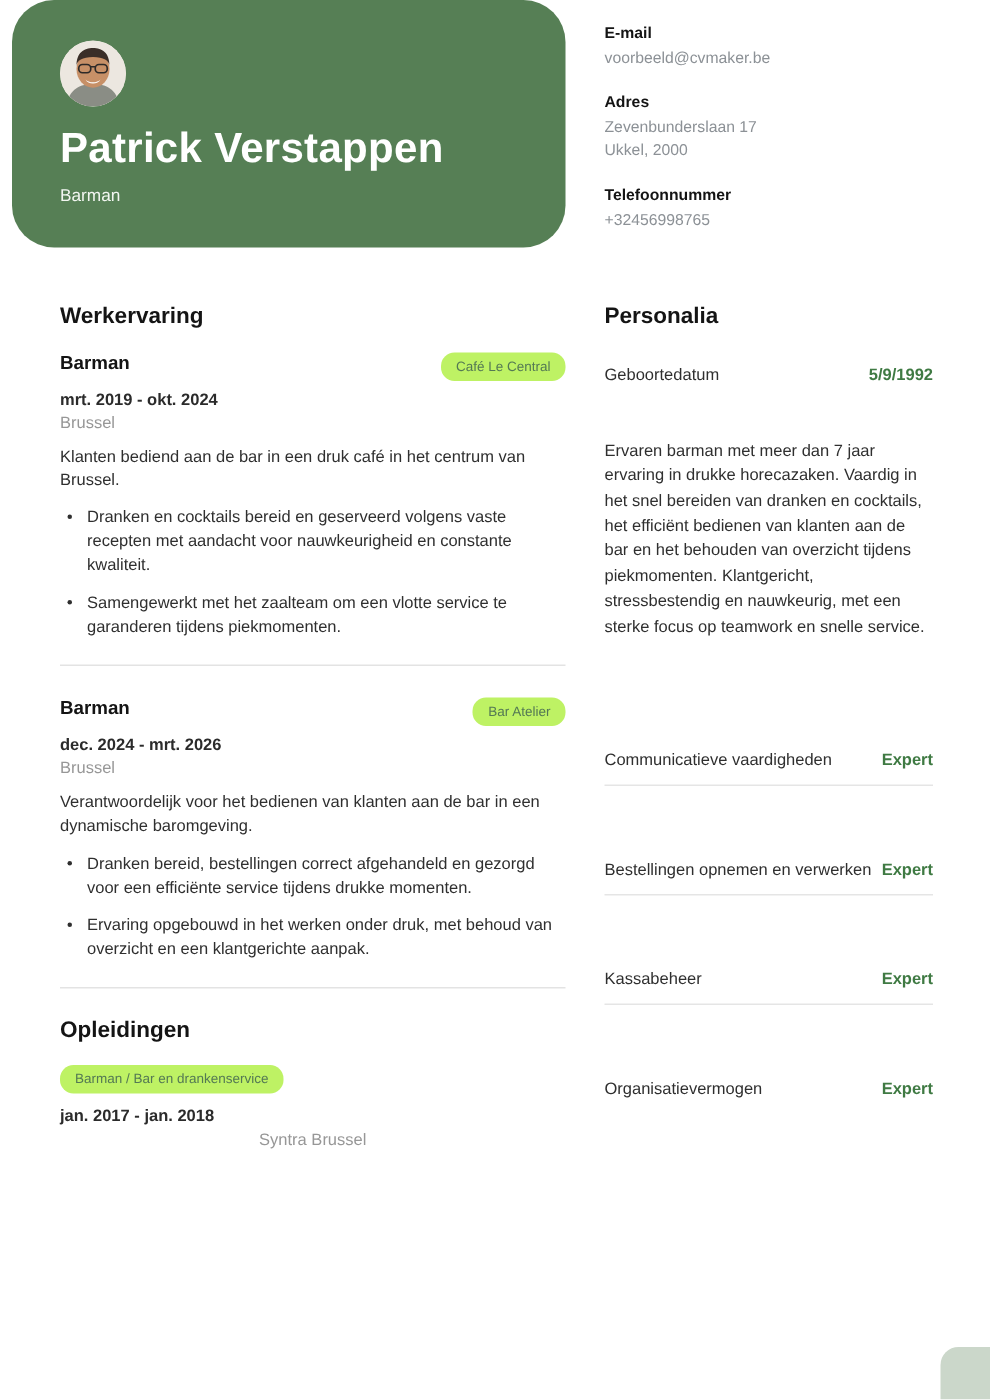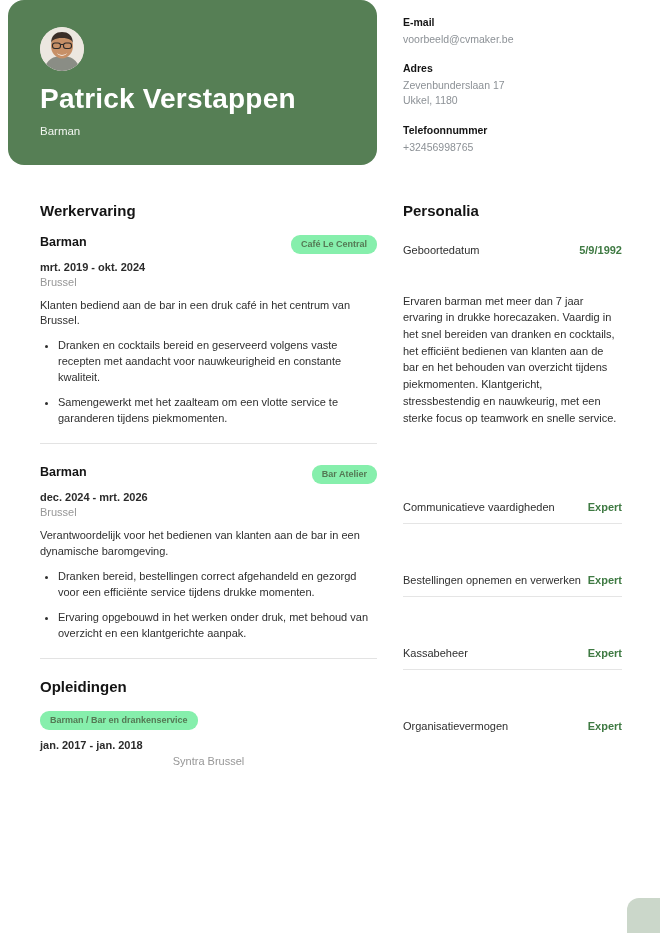--- a/index.html
+++ b/index.html
@@ -9,21 +9,21 @@
     font-family: "Liberation Sans", sans-serif;
     position: relative;
     overflow: hidden;
     color: #2f2f2f;
   }
   .page { position: relative; width: 660px; height: 933px; background: #fff; }
 
   
   .header-card {
     position: absolute; left: 8px; top: 0; width: 369px; height: 165px;
-    background: #567F55; border-radius: 16px;
+    background: #567F55; border-radius: 28px;
     padding: 27px 0 0 32px; box-sizing: border-box;
   }
   .avatar {
     width: 44px; height: 44px; border-radius: 50%;
     overflow: hidden; background: #ece7e0;
   }
   .person-name {
     margin-top: 13px; color: #ffffff; font-size: 28px; font-weight: 700;
     line-height: 1.05; letter-spacing: 0.2px;
   }
@@ -43,22 +43,22 @@
 
   .section-title {
     font-size: 15px; font-weight: 800; color: #141414;
     margin: 0 0 14px 0; line-height: 1.1;
   }
 
   
   .entry-head { display: flex; justify-content: space-between; align-items: flex-start; }
   .entry-role { font-size: 12.5px; font-weight: 700; color: #141414; line-height: 1.4; }
   .badge {
-    background: #86efac; color: #547954;
-    font-size: 9px; font-weight: 700; line-height: 1;
+    background: #bef264; color: #547954;
+    font-size: 9px; font-weight: 400; line-height: 1;
     padding: 5px 10px; border-radius: 9px; white-space: nowrap;
     flex: 0 0 auto; margin-top: 1px;
   }
   .entry-period { margin-top: 7px; font-size: 11px; font-weight: 600; color: #2b2b2b; }
   .entry-location { margin-top: 3px; font-size: 11px; color: #979797; }
   .entry-summary { margin-top: 10px; font-size: 11px; line-height: 1.45; color: #2f2f2f; }
   .entry-bullets { margin: 9px 0 0 0; padding: 0 0 0 18px; }
   .entry-bullets li { font-size: 11px; line-height: 1.45; color: #2f2f2f; margin-bottom: 9px; }
   .divider { border: none; border-top: 1px solid #e3e3e3; margin: 16px 0 20px 0; }
 
@@ -117,21 +117,21 @@
   </div>
 
   <div class="contact">
     <div class="contact-group">
       <div class="contact-label">E-mail</div>
       <div class="contact-value">voorbeeld@cvmaker.be</div>
     </div>
     <div class="contact-group">
       <div class="contact-label">Adres</div>
       <div class="contact-value">Zevenbunderslaan 17</div>
-      <div class="contact-value">Ukkel, 1180</div>
+      <div class="contact-value">Ukkel, 2000</div>
     </div>
     <div class="contact-group">
       <div class="contact-label">Telefoonnummer</div>
       <div class="contact-value">+32456998765</div>
     </div>
   </div>
 
   <div class="col-left">
     <h2 class="section-title">Werkervaring</h2>
 

